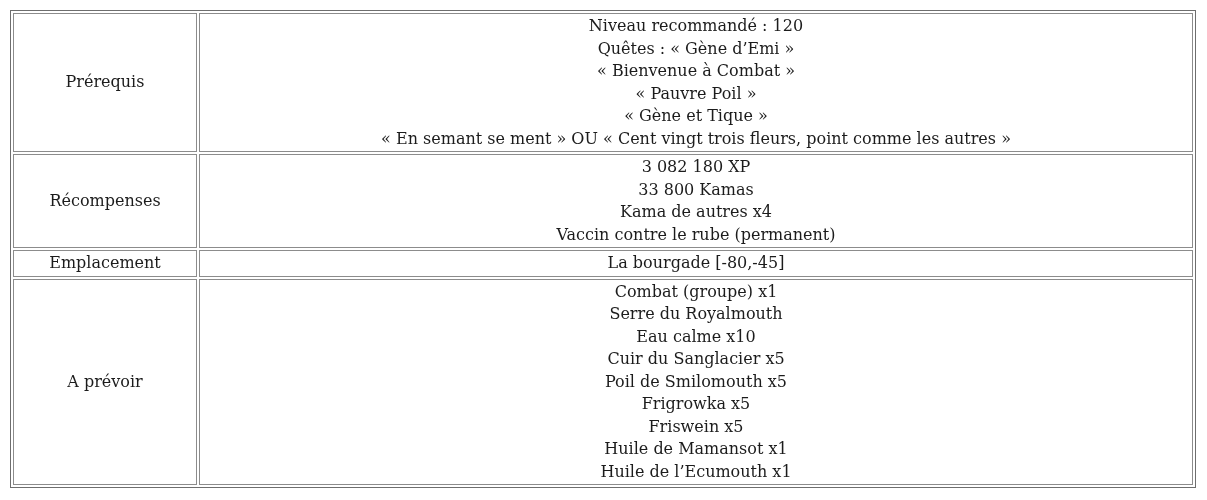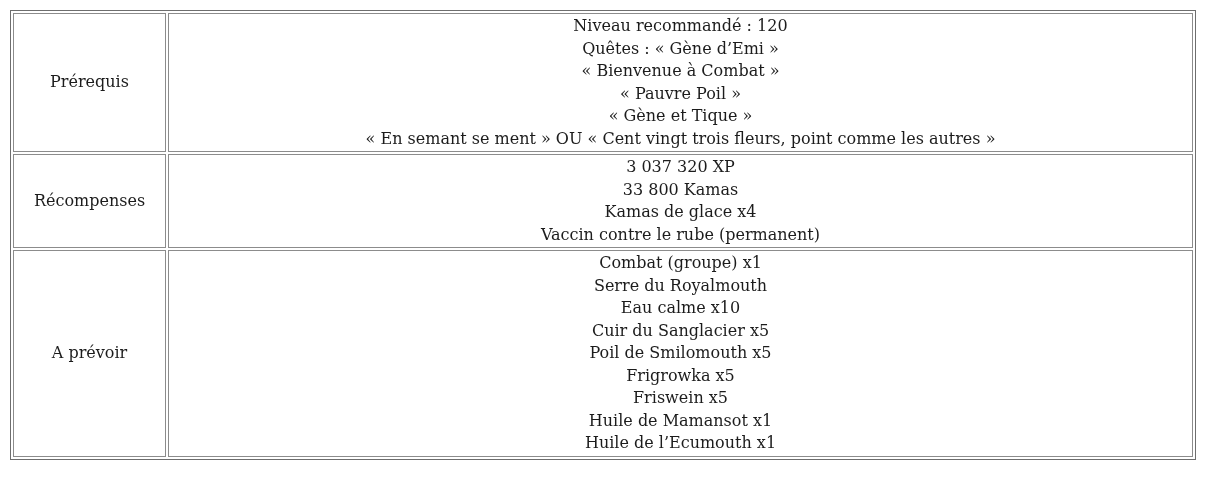--- a/index.html
+++ b/index.html
@@ -31,21 +31,21 @@
     border: 1px solid var(--border_cell);
     background: var(--background);
     color: var(--text);
     font-size: 16px;
     line-height: 22.5px;
     text-align: center;
     vertical-align: middle;
     padding: 1px 16px;
   }
   .label-cell {
-    width: 153px;
+    width: 184px;
   }
   .line {
     white-space: nowrap;
   }
 </style>
 </head>
 <body>
 
 <table class="quest-table">
   <tbody>
@@ -56,24 +56,30 @@
         <div class="line">Quêtes : « Gène d’Emi »</div>
         <div class="line">« Bienvenue à Combat »</div>
         <div class="line">« Pauvre Poil »</div>
         <div class="line">« Gène et Tique »</div>
         <div class="line">« En semant se ment » OU « Cent vingt trois fleurs, point comme les autres »</div>
       </td>
     </tr>
     <tr>
       <td class="label-cell">Récompenses</td>
       <td class="content-cell">
-        <div class="line">3 037 320 XP</div>
+        <div class="line">3 082 180 XP</div>
         <div class="line">33 800 Kamas</div>
-        <div class="line">Kamas de glace x4</div>
+        <div class="line">Kama de autres x4</div>
         <div class="line">Vaccin contre le rube (permanent)</div>
+      </td>
+    </tr>
+    <tr>
+      <td class="label-cell">Emplacement</td>
+      <td class="content-cell">
+        <div class="line">La bourgade [-80,-45]</div>
       </td>
     </tr>
     <tr>
       <td class="label-cell">A prévoir</td>
       <td class="content-cell">
         <div class="line">Combat (groupe) x1</div>
         <div class="line">Serre du Royalmouth</div>
         <div class="line">Eau calme x10</div>
         <div class="line">Cuir du Sanglacier x5</div>
         <div class="line">Poil de Smilomouth x5</div>

